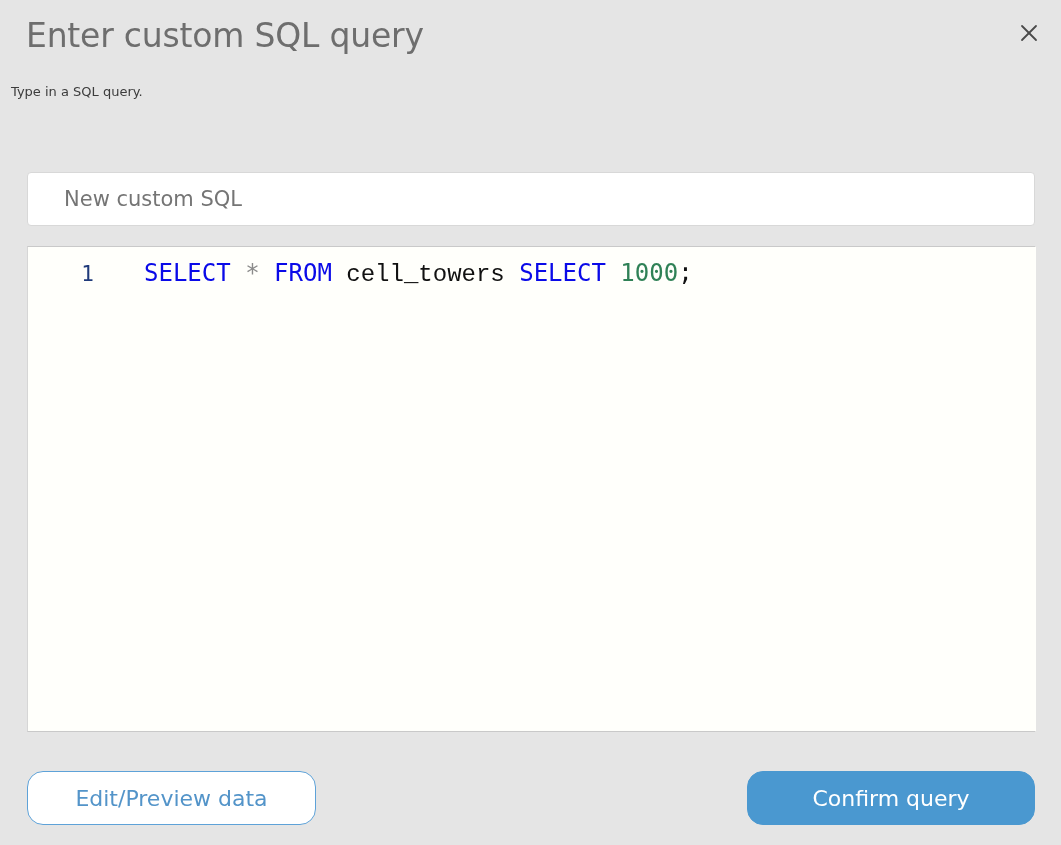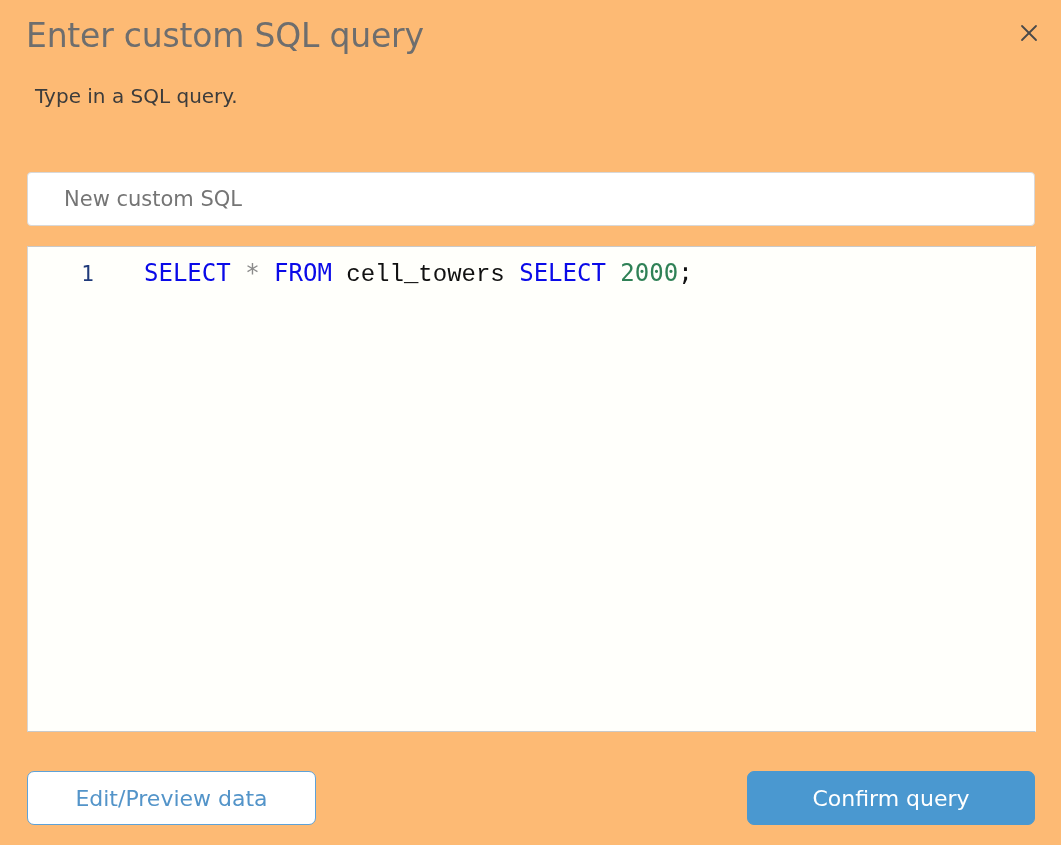--- a/index.html
+++ b/index.html
@@ -14,21 +14,21 @@
     font-family: "DejaVu Sans", "Liberation Sans", sans-serif;
     overflow: hidden;
     position: relative;
   }
 
   .dialog {
     position: absolute;
     left: 0; top: 0;
     width: 1061px;
     height: 845px;
-    background: #fdba74;
+    background: #e5e5e5;
   }
 
   
   .dialog-title {
     position: absolute;
     left: 26px;
     top: 16px;
     font-size: 33px;
     font-weight: 400;
     color: #6e6e6e;
@@ -44,23 +44,23 @@
     display: flex;
     align-items: center;
     justify-content: center;
     cursor: pointer;
     color: #4a4a4a;
   }
   .close-button svg { display: block; }
 
   .dialog-subtitle {
     position: absolute;
-    left: 35px;
+    left: 11px;
     top: 84px;
-    font-size: 20px;
+    font-size: 13px;
     font-weight: 400;
     color: #3c3c3c;
     white-space: nowrap;
   }
 
   
   .name-input-wrap {
     position: absolute;
     left: 27px;
     top: 172px;
@@ -124,21 +124,21 @@
   .tok-keyword { color: #0a0ae8; margin-top: 13px; }
   .tok-operator { color: #8b8b8b; }
   .tok-identifier { color: #111111; font-family: Liberation Mono, monospace; }
   .tok-number { color: #2f8156; }
   .tok-punct { color: #111111; }
 
   
   .btn {
     position: absolute;
     height: 54px;
-    border-radius: 7px;
+    border-radius: 16px;
     display: flex;
     align-items: center;
     justify-content: center;
     font-family: "DejaVu Sans", "Liberation Sans", sans-serif;
     font-size: 22px;
     font-weight: 400;
     cursor: pointer;
     user-select: none;
   }
   .btn-secondary {
@@ -176,21 +176,21 @@
 
   <div class="dialog-subtitle">Type in a SQL query.</div>
 
   <div class="name-input-wrap">
     <input class="name-input" type="text" value="New custom SQL" style="">
   </div>
 
   <div class="editor">
     <div class="editor-line">
       <div class="gutter">1</div>
-      <div class="code"><span class="tok-keyword">SELECT</span><span> </span><span class="tok-operator">*</span><span> </span><span class="tok-keyword">FROM</span><span> </span><span class="tok-identifier">cell_towers</span><span> </span><span class="tok-keyword">SELECT</span><span> </span><span class="tok-number">2000</span><span class="tok-punct">;</span></div>
+      <div class="code"><span class="tok-keyword">SELECT</span><span> </span><span class="tok-operator">*</span><span> </span><span class="tok-keyword">FROM</span><span> </span><span class="tok-identifier">cell_towers</span><span> </span><span class="tok-keyword">SELECT</span><span> </span><span class="tok-number">1000</span><span class="tok-punct">;</span></div>
     </div>
   </div>
 
   <div class="btn btn-secondary">Edit/Preview data</div>
 
   <div class="btn btn-primary">Confirm query</div>
 
 </div>
 
 </body></html>

